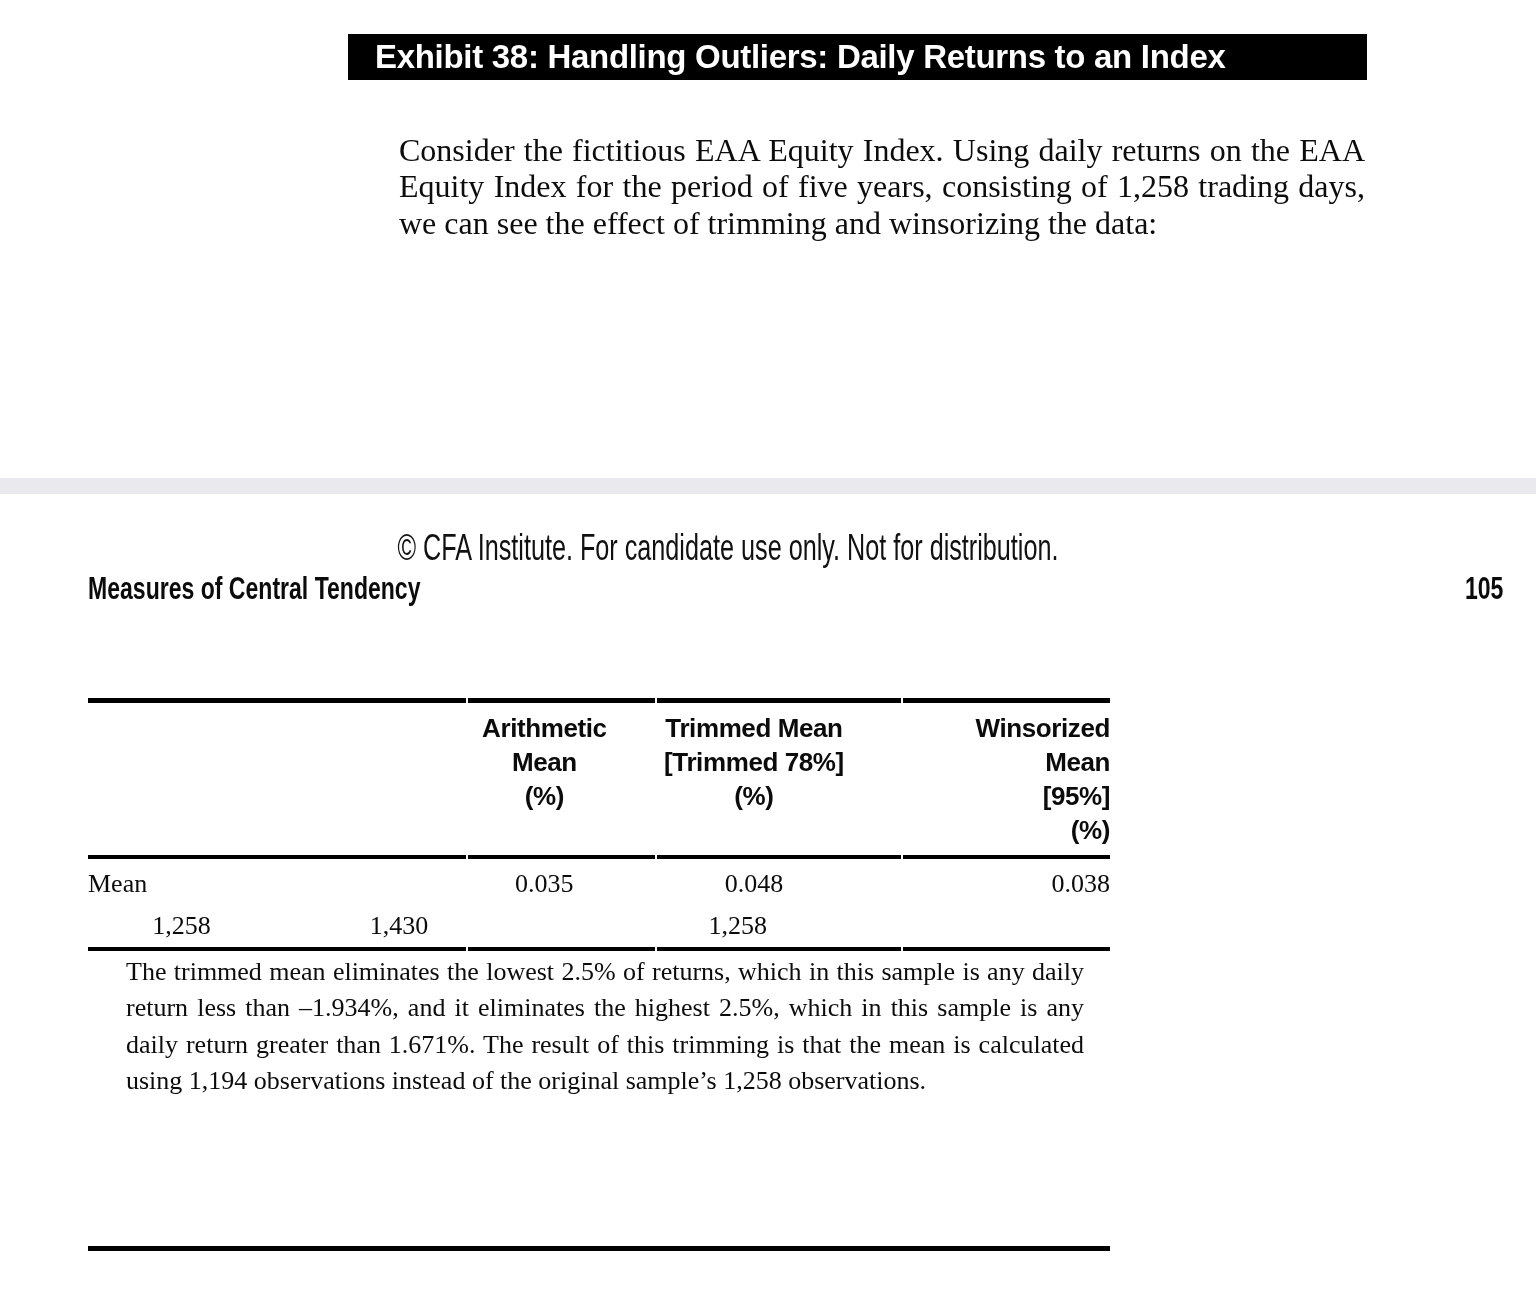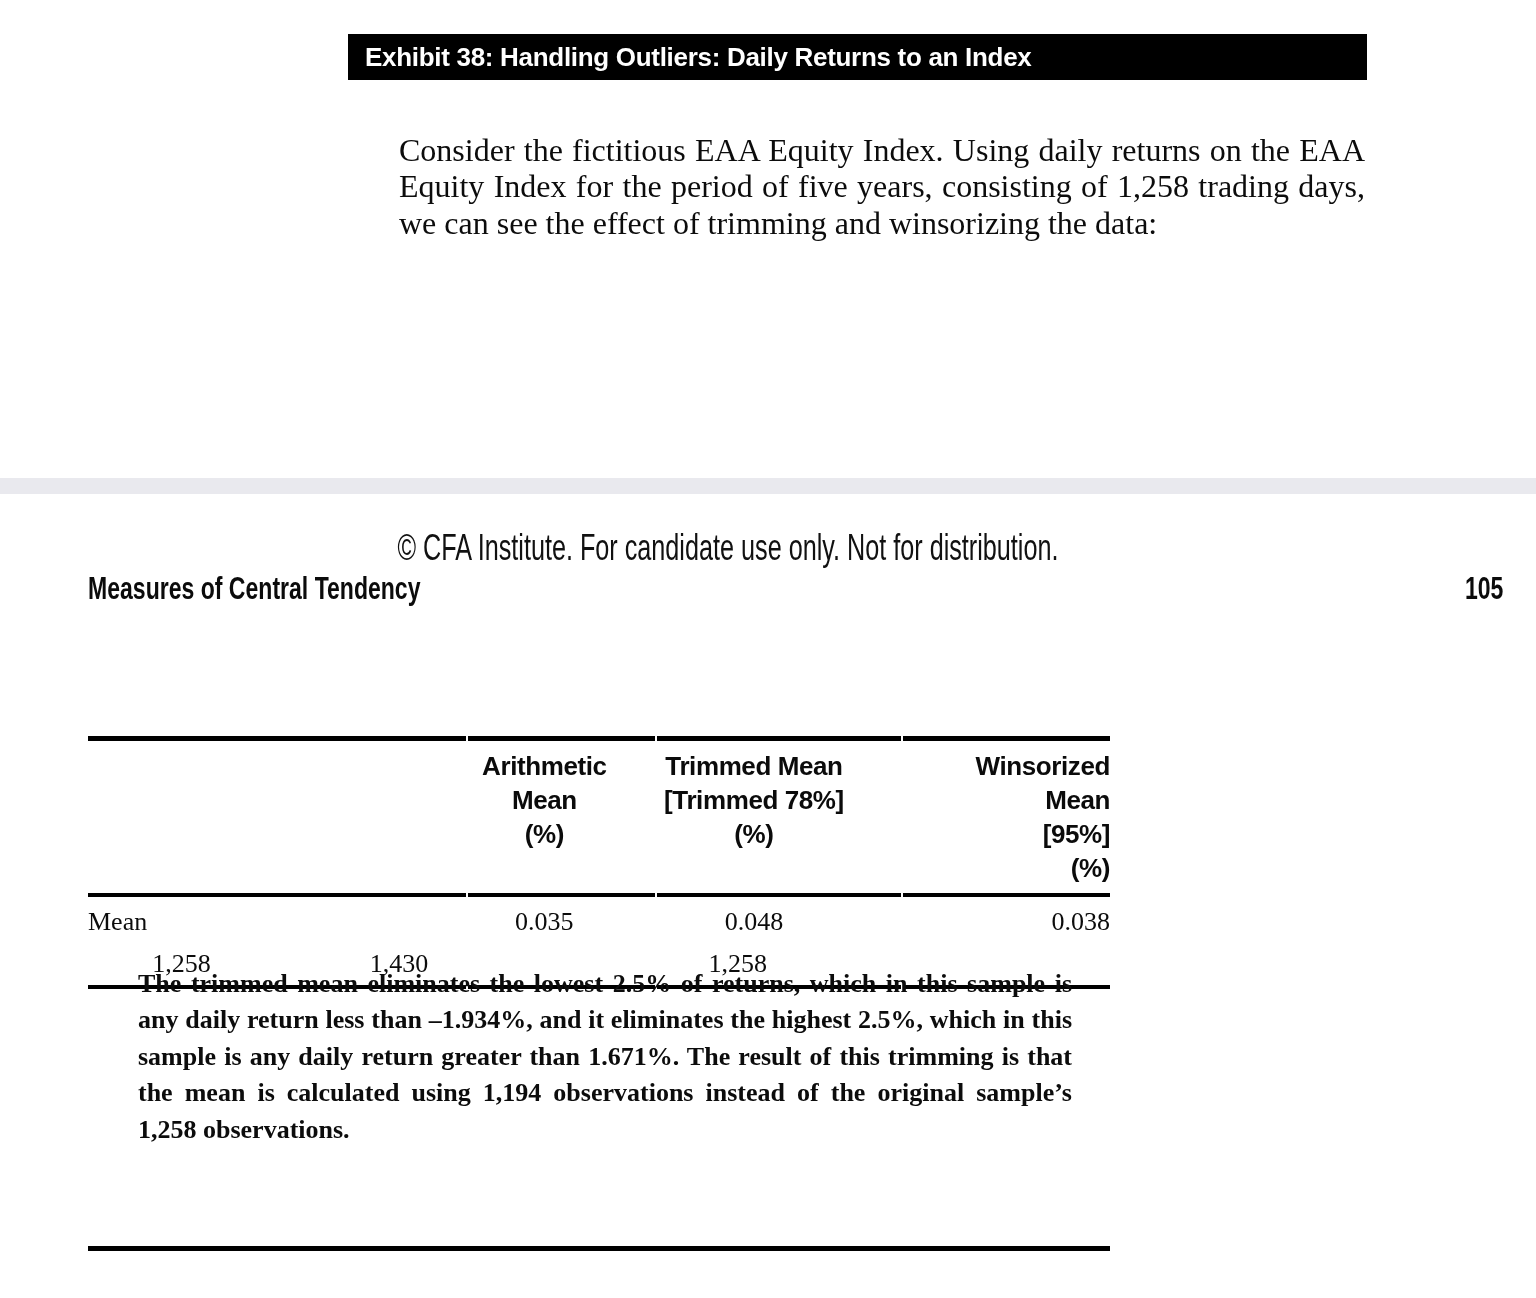--- a/index.html
+++ b/index.html
@@ -24,24 +24,24 @@
     width: 1019px;
     height: 46px;
     background: #000000;
     box-sizing: border-box;
     display: flex;
     align-items: center;
   }
   .exhibit-bar .bar-title {
     font-family: "Liberation Sans", sans-serif;
     font-weight: bold;
-    font-size: 26px;
+    font-size: 33px;
     letter-spacing: -0.3px;
     color: #ffffff;
-    padding-left: 17px;
+    padding-left: 27px;
     white-space: nowrap;
   }
 
   
   .exhibit-intro {
     position: absolute;
     left: 399px;
     top: 100px;
     width: 966px;
     font-size: 32px;
@@ -98,21 +98,21 @@
     line-height: 36px;
     transform: scaleX(0.72);
     transform-origin: 100% 50%;
     color: #0b0b0b;
   }
 
   
   .stats-table {
     position: absolute;
     left: 88px;
-    top: 736px;
+    top: 698px;
     width: 1022px;
   }
   .rule {
     display: flex;
     column-gap: 2px;
   }
   .rule span { background: #000000; display: block; }
   .rule.h5 span { height: 5px; }
   .rule.h4 span { height: 4px; }
   .seg1 { width: 378px; }
@@ -153,21 +153,21 @@
   .notes {
     position: absolute;
     left: 122px;
     top: 950px;
     width: 966px;
     font-size: 26px;
     line-height: 36.4px;
     text-align: justify;
     text-justify: inter-word;
   }
-  .notes p { margin: 16px; font-weight: bold; }
+  .notes p { margin: 4px; }
 
   
   .closing-rule {
     position: absolute;
     left: 88px;
     top: 1246px;
     width: 1022px;
     height: 5px;
     background: #000000;
   }

